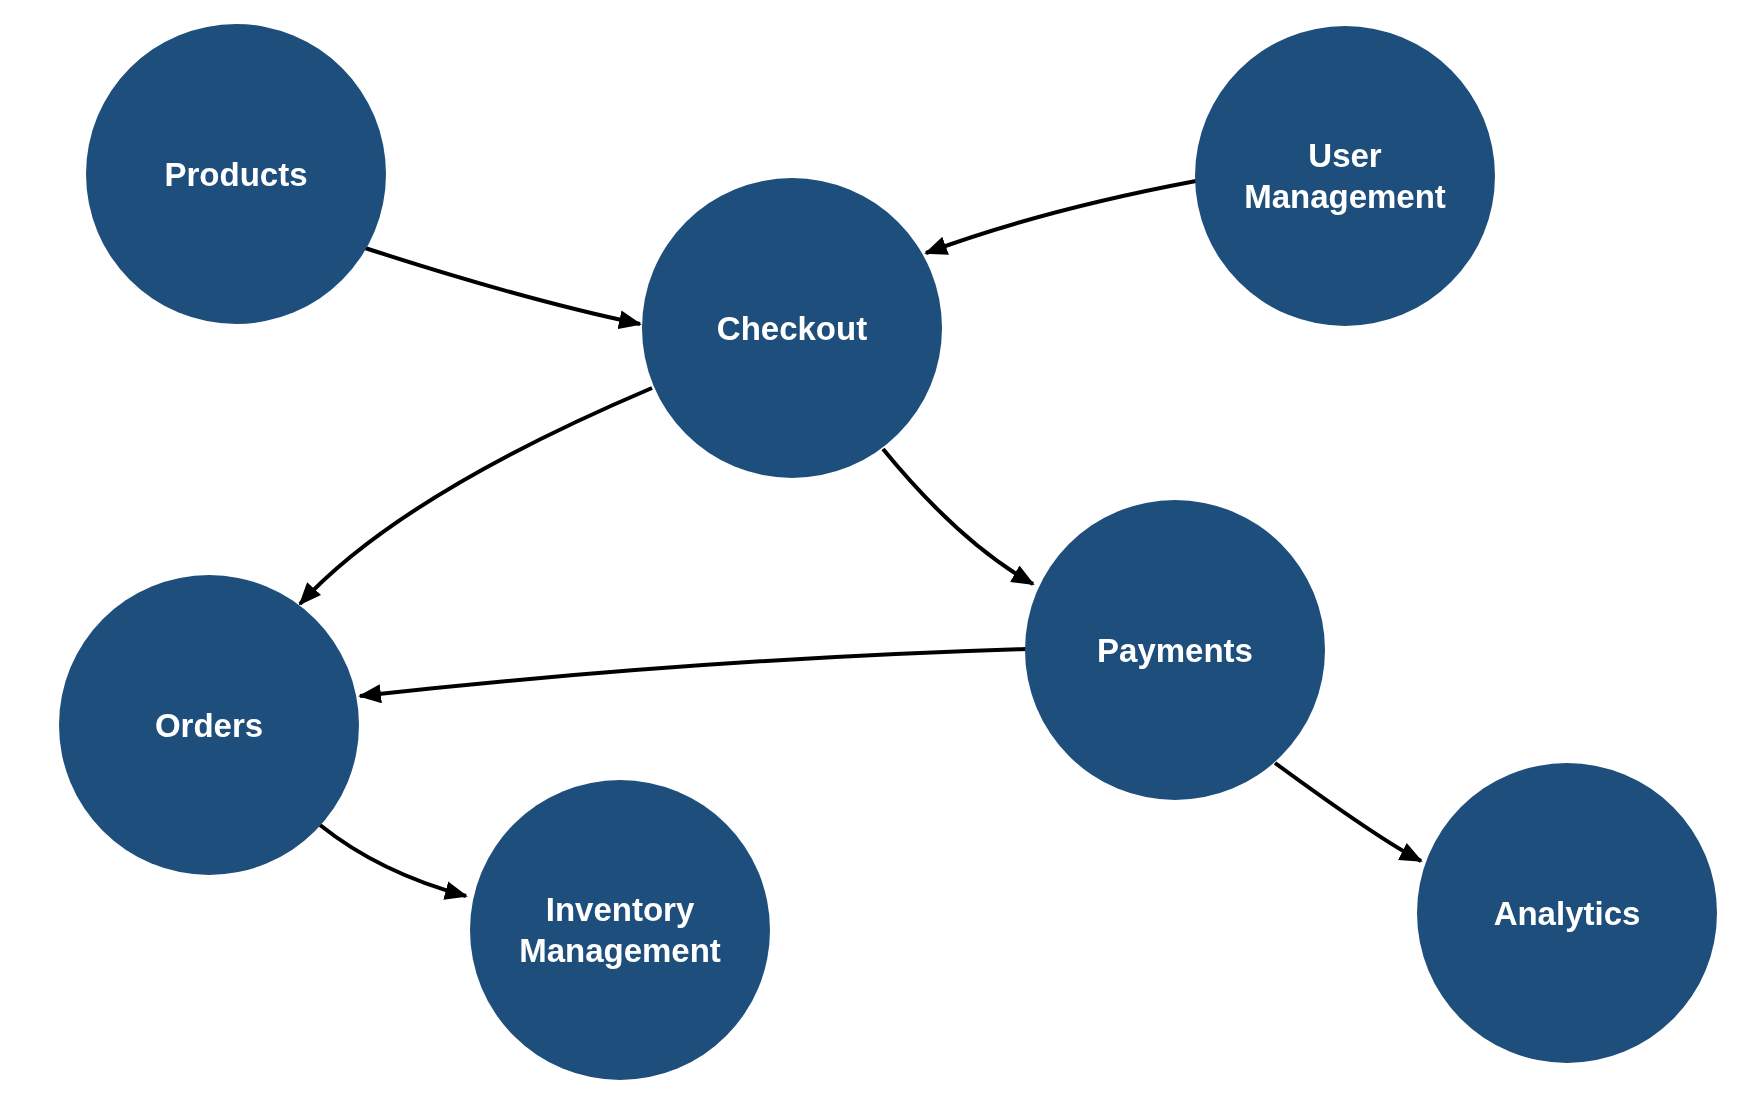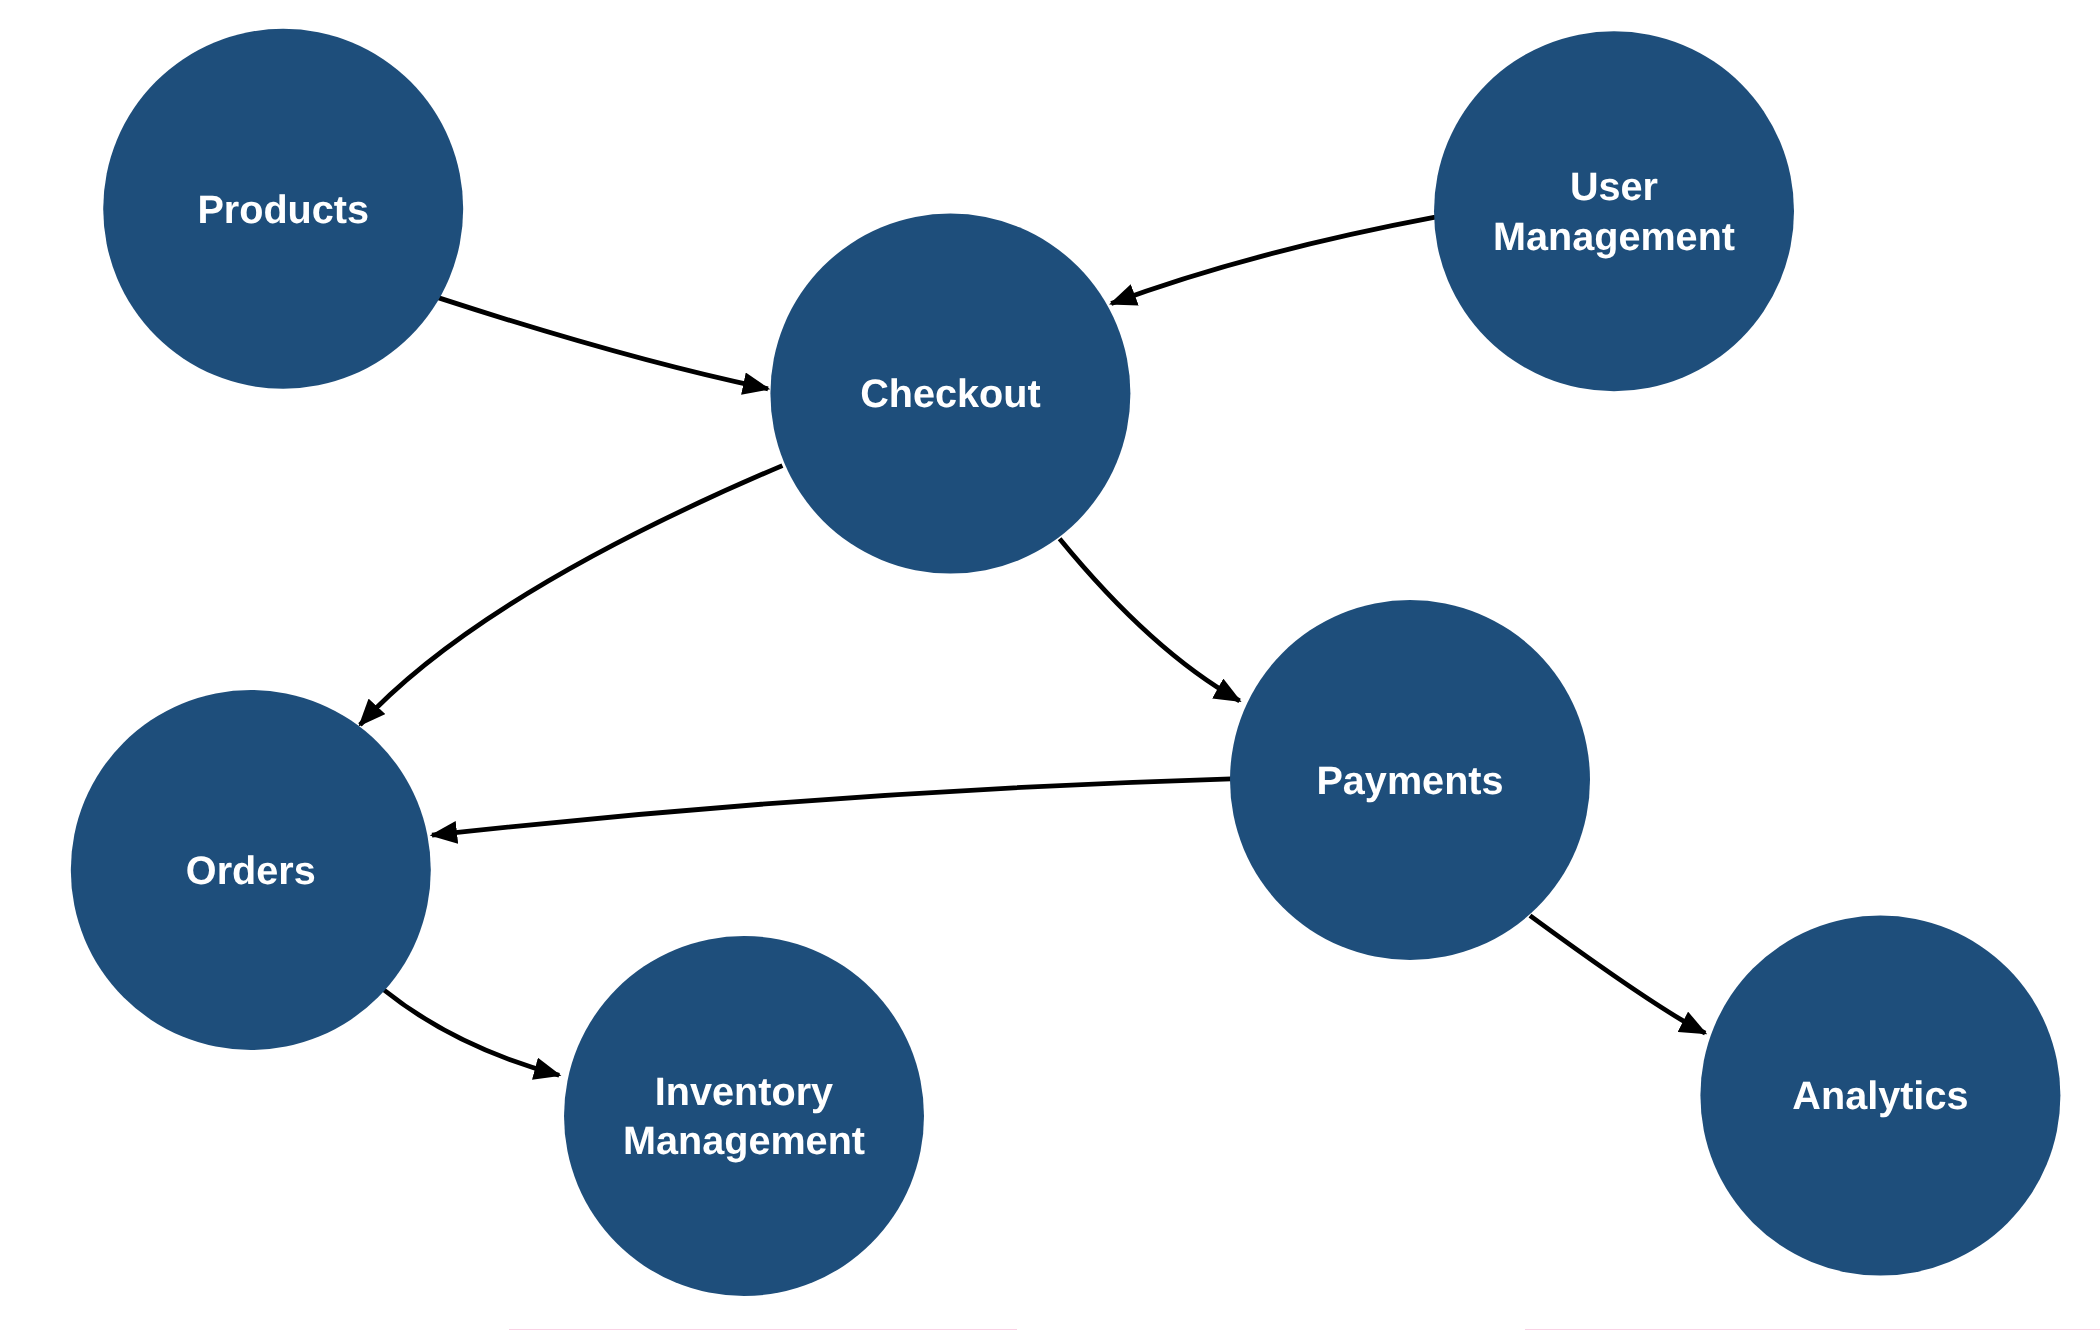--- a/index.html
+++ b/index.html
@@ -4,21 +4,21 @@
 <style>
   html, body {
     margin: 0;
     padding: 0;
     background: #ffffff;
     font-family: "Liberation Sans", "DejaVu Sans", sans-serif;
   }
   .canvas-wrap {
     width: 1750px;
     height: 1108px;
-    background: #ec4899;
+    background: #0c4a6e;
     overflow: hidden;
     position: relative;
   }
   svg { display: block; }
   svg text {
     font-family: "Liberation Sans", "DejaVu Sans", sans-serif;
     font-weight: bold;
     user-select: none;
   }
   svg g[data-interactable="true"] { cursor: pointer; }

